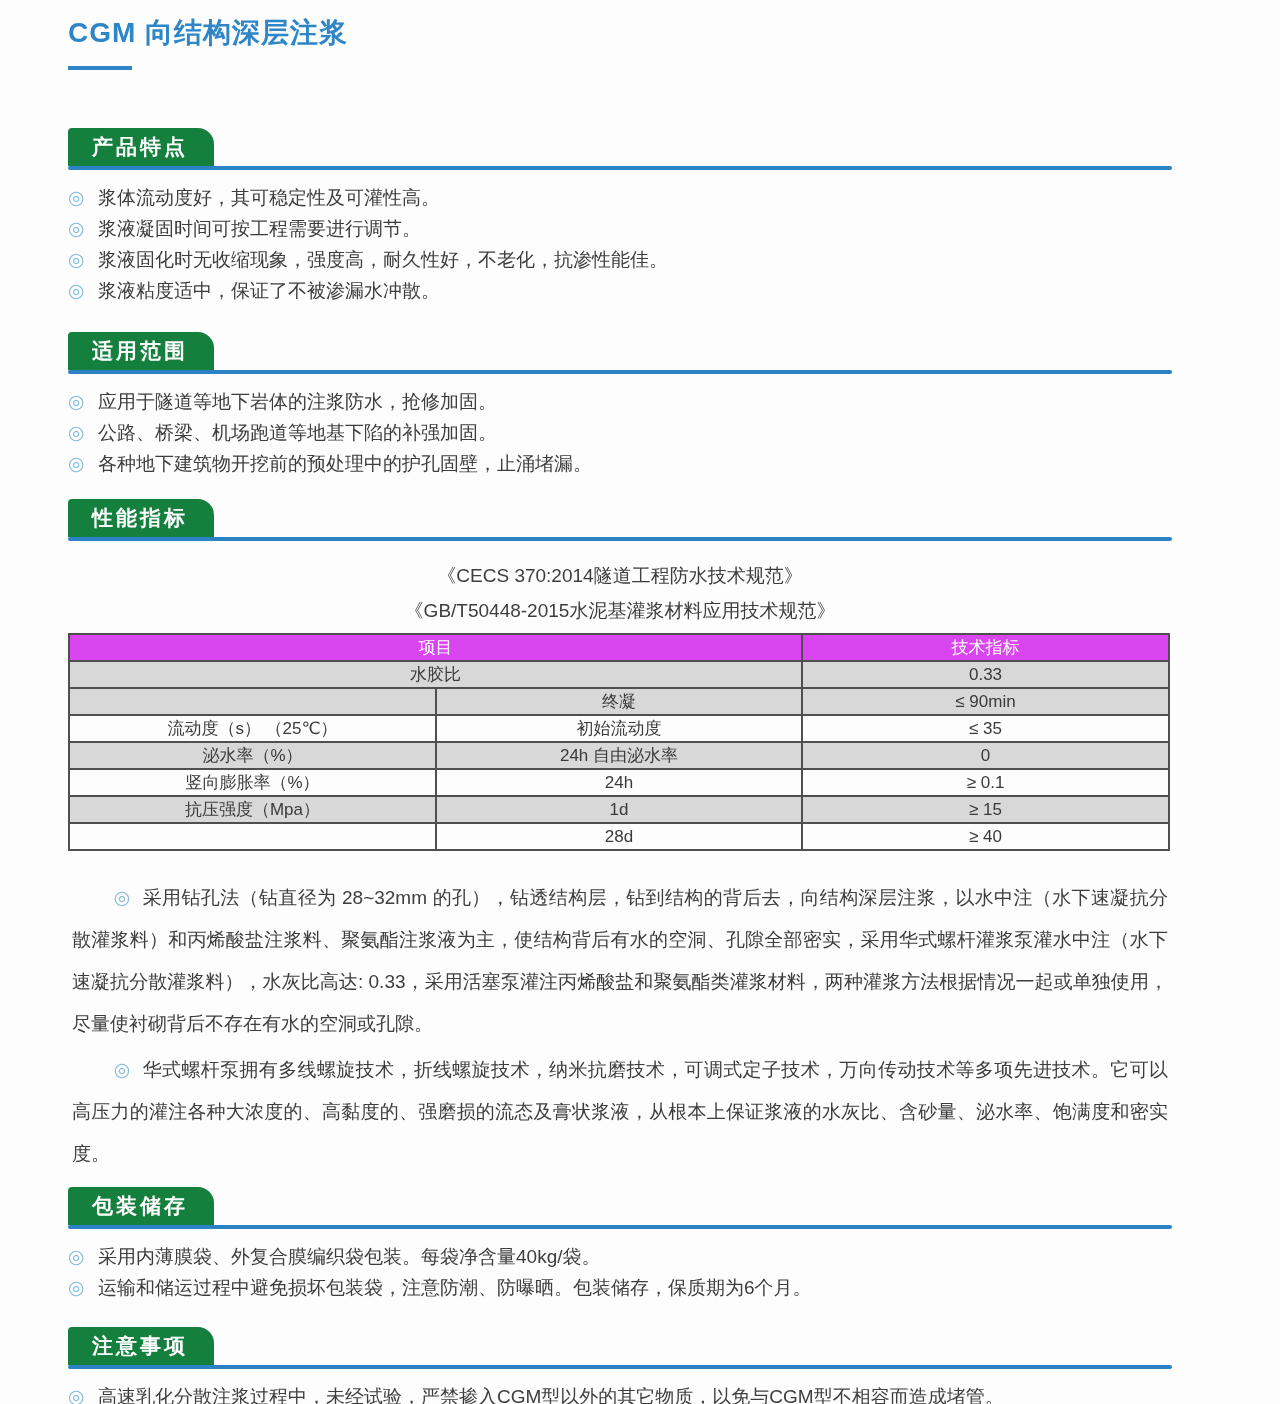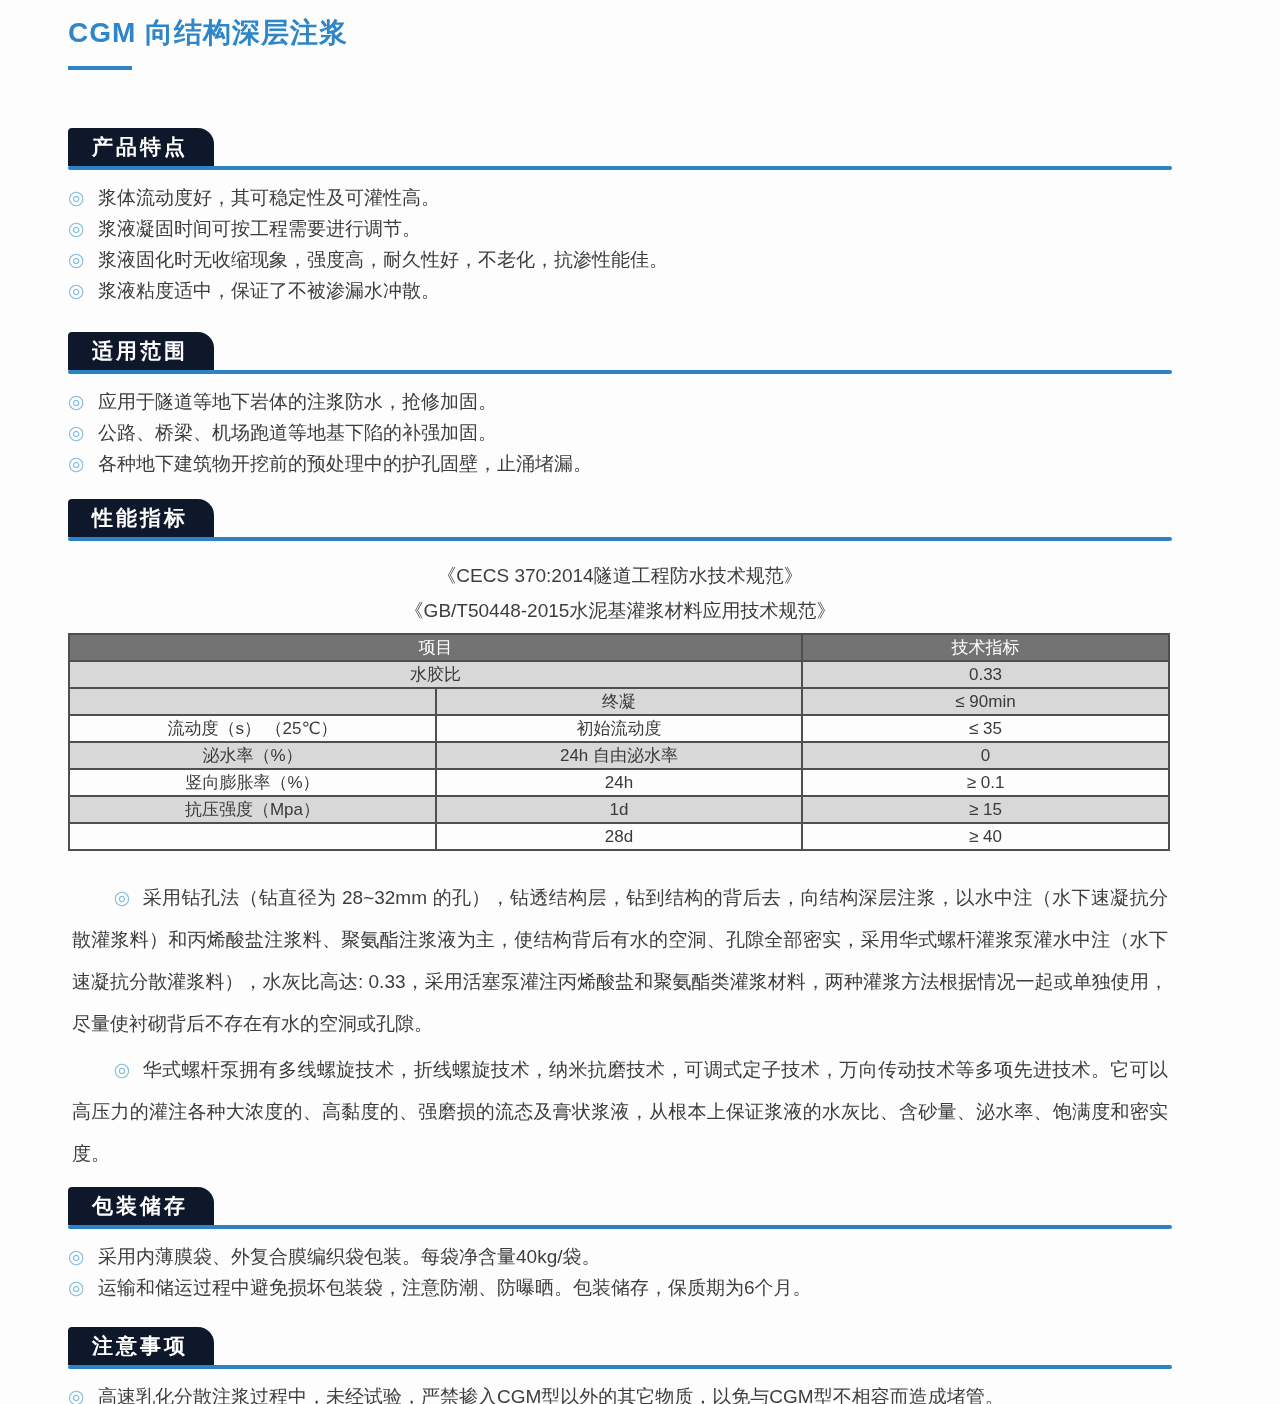--- a/index.html
+++ b/index.html
@@ -27,21 +27,21 @@
     background: #2e86c8;
     margin-top: 16px;
   }
 
   
   .section { margin-top: 26px; }
   .section.first { margin-top: 58px; }
   .sec-head { line-height: 0; }
   .tab {
     display: inline-block;
-    background: #0f172a;
+    background: #15803d;
     color: #ffffff;
     font-size: 21px;
     font-weight: bold;
     line-height: 24px;
     letter-spacing: 3px;
     padding: 7px 26px 7px 24px;
     border-radius: 4px 16px 0 0;
   }
   .rule { height: 4px; background: #2b82c5; border-radius: 2px; }
 
@@ -76,21 +76,21 @@
     height: 27px;
     padding: 1px 4px;
     text-align: center;
     vertical-align: middle;
     font-size: 17px;
     font-weight: normal;
     color: #3a3a3a;
     overflow: hidden; white-space: nowrap;
   }
   table.perf thead th {
-    background: #737373;
+    background: #d946ef;
     color: #ffffff;
   }
   table.perf tr.alt td { background: #d8d8d8; }
 
   
   .paras { margin-top: 12px; }
   .paras p {
     margin: 4px;
     font-size: 19px;
     line-height: 42px;

